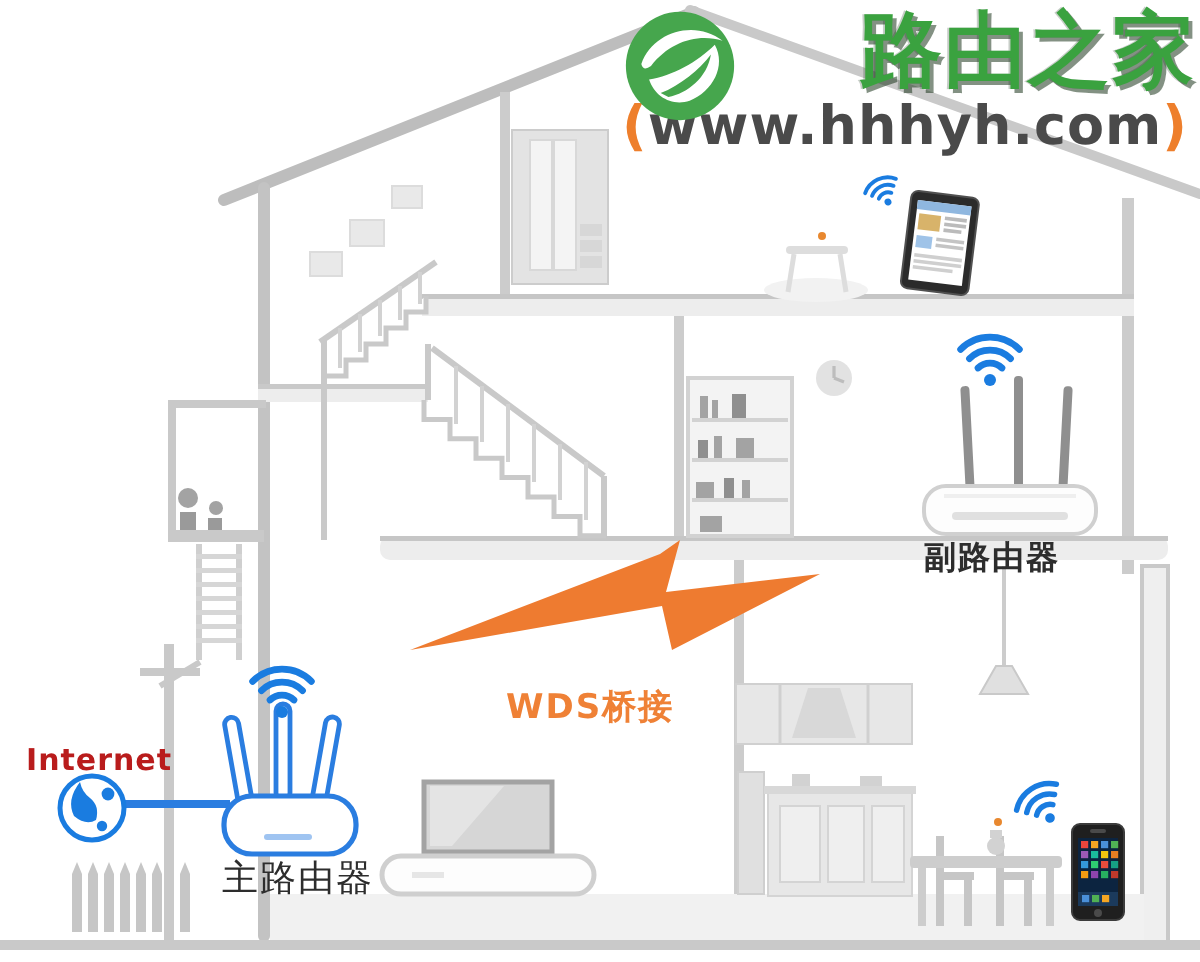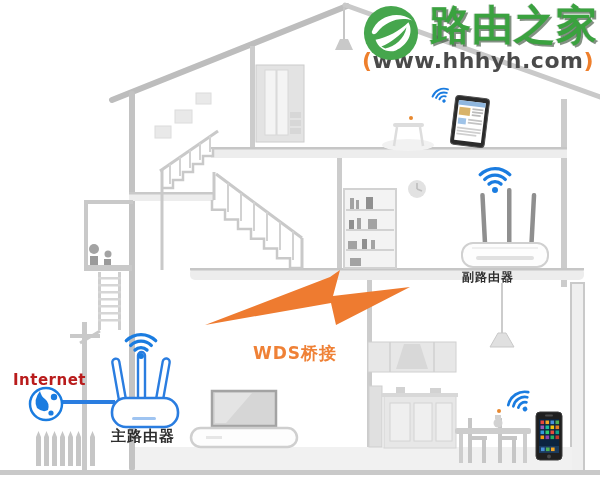--- a/index.html
+++ b/index.html
@@ -10,26 +10,26 @@
   .stage svg{position:absolute;left:0;top:0;}
   .overlay{position:absolute;white-space:nowrap;}
   
   .logo-wrap{position:absolute;right:2px;top:4px;text-align:right;}
   .logo-row{display:flex;align-items:center;justify-content:flex-end;gap:6px;}
   .logo-brand{
     font-size:41px;font-weight:bold;color:#3aa23f;letter-spacing:1px;
     text-shadow:2px 2px 0 rgba(30,55,30,.55), -1px 0 0 rgba(30,55,30,.25);
     line-height:1.05;
   }
-  .logo-url{font-size:22px;font-weight:bold;color:#4a4a4a;letter-spacing:.5px;margin-top:1px;padding-right:4px;}
+  .logo-url{font-size:27px;font-weight:bold;color:#4a4a4a;letter-spacing:.5px;margin-top:1px;padding-right:4px;}
   .logo-url .paren{color:#ee7f2c;font-weight:bold;}
   
   .lbl-internet{left:13px;top:371px;color:#b91c1c;font-size:15px;font-weight:bold;letter-spacing:.5px;}
-  .lbl-main{left:111px;top:427px;color:#2d2d2d;font-size:15px;font-weight:bold;letter-spacing:1px;}
-  .lbl-secondary{left:462px;top:269px;color:#2d2d2d;font-size:12px;font-weight:bold;letter-spacing:1px;}
+  .lbl-main{left:111px;top:427px;color:#2d2d2d;font-size:18px;font-weight:normal;letter-spacing:1px;}
+  .lbl-secondary{left:462px;top:269px;color:#2d2d2d;font-size:16px;font-weight:bold;letter-spacing:1px;}
   .lbl-wds{left:253px;top:342px;color:#ef8136;font-size:17px;font-weight:bold;letter-spacing:1px;}
 </style>
 </head>
 <body>
 
 <div class="stage">
 
 <svg width="600" height="481" viewBox="0 0 600 481">
   <defs>
     <g id="wifi">

